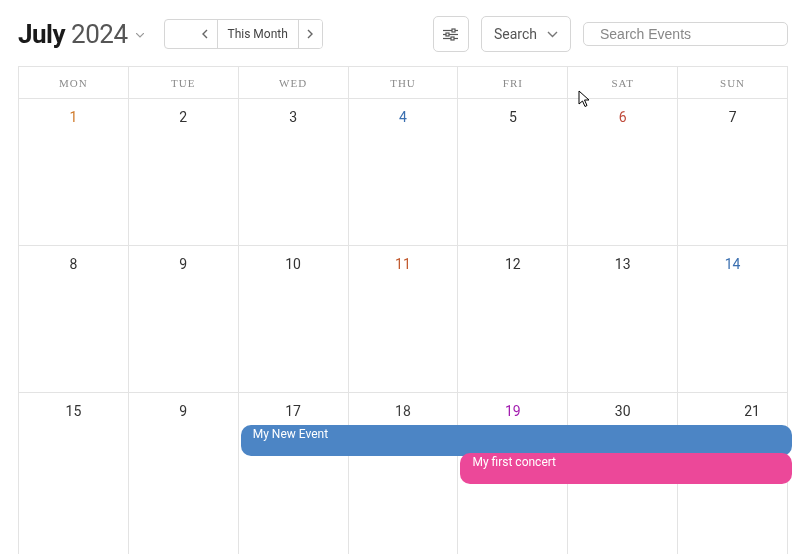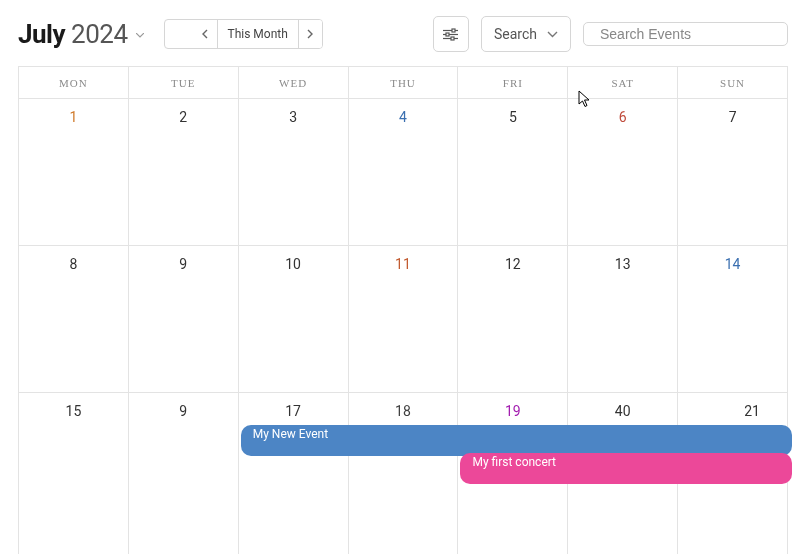--- a/index.html
+++ b/index.html
@@ -281,21 +281,21 @@
         <div class="day-cell"><span class="day-num" style="color: rgb(51, 51, 51);">12</span></div>
         <div class="day-cell"><span class="day-num" style="color: rgb(51, 51, 51);">13</span></div>
         <div class="day-cell"><span class="day-num" style="color: rgb(58, 111, 176);">14</span></div>
       </div>
       <div class="row week3">
         <div class="day-cell"><span class="day-num" style="color: rgb(51, 51, 51);">15</span></div>
         <div class="day-cell"><span class="day-num" style="color: rgb(51, 51, 51);">9</span></div>
         <div class="day-cell"><span class="day-num" style="color: rgb(51, 51, 51);">17</span></div>
         <div class="day-cell"><span class="day-num" style="color: #404040;">18</span></div>
         <div class="day-cell"><span class="day-num" style="color: #a21caf;">19</span></div>
-        <div class="day-cell"><span class="day-num" style="color: rgb(51, 51, 51);">40</span></div>
+        <div class="day-cell"><span class="day-num" style="color: rgb(51, 51, 51);">30</span></div>
         <div class="day-cell"><span class="day-num" style="color: rgb(51, 51, 51); margin-left: 39px;">21</span></div>
         <div class="events-layer">
           <div class="event-bar" style="background: rgb(76, 133, 197); left: calc(28.5714% + 2px); right: -4px; top: 0px;">My New Event</div>
           <div class="event-bar" style="background: #ec4899; left: calc(57.1429% + 2px); right: -4px; top: 28px;">My first concert</div>
         </div>
       </div>
     </div>
 </div>
 
 <svg class="cursor" viewBox="0 0 14 18">

